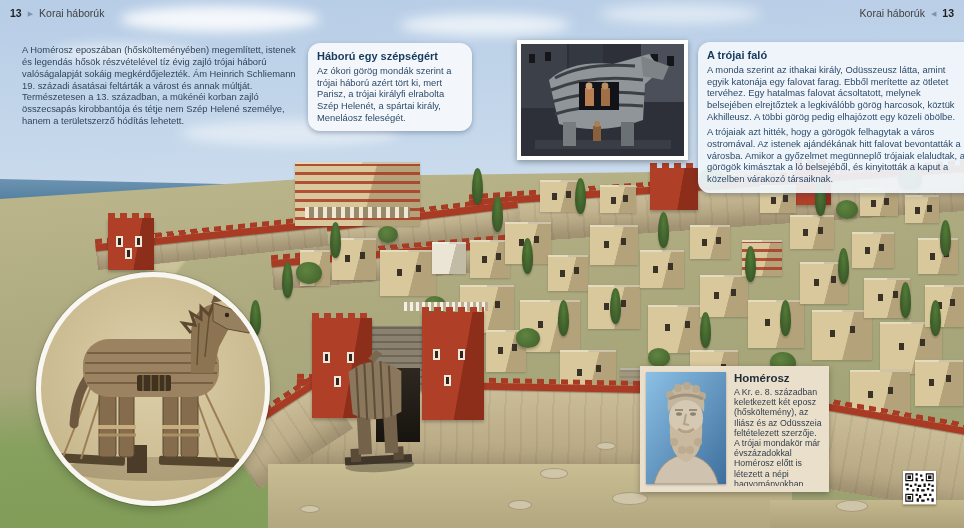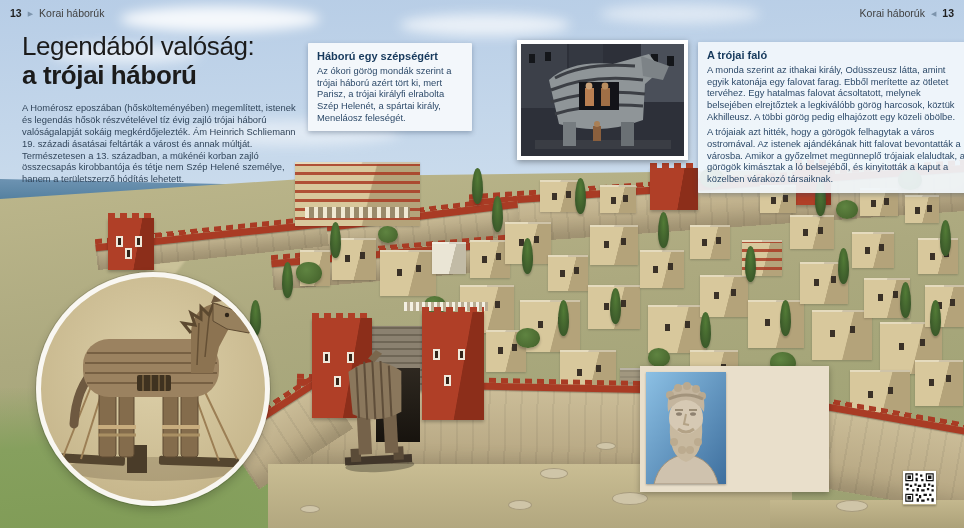--- a/index.html
+++ b/index.html
@@ -70,21 +70,21 @@
   .hdr .pg{font-weight:bold;color:#1f1f1f;}
   .hdr .tri{font-size:7px;color:#7d94ac;line-height:1;}
   .hdr-l{left:10px;} .hdr-r{right:10px;}
 
   .intro{position:absolute;left:22px;top:32px;width:278px;z-index:20;}
   .intro h1{margin:0;font-size:26px;line-height:1.12;color:var(--title-color);letter-spacing:-.4px;}
   .intro h1 .t1{font-weight:400;display:block;}
   .intro h1 .t2{font-weight:700;display:block;}
   .intro p{margin:12px 0 9px;font-size:9.4px;line-height:1.26;color:#31455a;}
 
-  .callout{position:absolute;z-index:20;background:var(--box-bg);border-radius:1px;
+  .callout{position:absolute;z-index:20;background:var(--box-bg);border-radius:12px;
     box-shadow:0 2px 5px rgba(40,60,90,.35);padding:7px 9px 8px;}
   .callout h2, .freetext h2{margin:0 0 3px;font-size:11px;color:var(--box-title);}
   .callout p, .freetext p{margin:0;font-size:9.4px;line-height:1.24;color:var(--box-text);}
   .callout p + p{margin-top:4px;}
   .box-beauty{left:308px;top:43px;width:146px;}
   .freetext{position:absolute;left:300px;top:105px;width:178px;z-index:20;}
   .box-falo{left:698px;top:42px;width:260px;background:rgba(241,246,251,.93);}
 
   .photo{position:absolute;left:517px;top:40px;width:171px;height:120px;z-index:20;background:#fff;
     padding:4px;box-shadow:0 2px 6px rgba(0,0,0,.35);box-sizing:border-box;}
@@ -416,24 +416,20 @@
     <span class="tri">▶</span>
     <span>Korai háborúk</span>
   </div>
   <div class="hdr hdr-r">
     <span>Korai háborúk</span>
     <span class="tri">◀</span>
     <span class="pg">13</span>
   </div>
 
   <div class="intro">
-    <h1>
-      <span class="t1">Legendából valóság:</span>
-      <span class="t2">a trójai háború</span>
-    </h1>
     <p>A Homérosz eposzában (hőskölteményében) megemlített, istenek és legendás hősök részvételével tíz évig zajló trójai háború valóságalapját sokáig megkérdőjelezték. Ám Heinrich Schliemann 19. századi ásatásai feltárták a várost és annak múltját. Természetesen a 13. században, a mükénéi korban zajló összecsapás kirobbantója és tétje nem Szép Helené személye, hanem a területszerző hódítás lehetett.</p>
   </div>
 
   <div class="callout box-beauty">
     <h2>Háború egy szépségért</h2>
     <p>Az ókori görög mondák szerint a trójai háború azért tört ki, mert Parisz, a trójai királyfi elrabolta Szép Helenét, a spártai király, Meneláosz feleségét.</p>
   </div>
 
 
   <div class="callout box-falo">
@@ -490,20 +486,24 @@
       <circle cx="28" cy="70" r="4" fill="#bcab8f"></circle>
         <circle cx="36" cy="78" r="4" fill="#bcab8f"></circle>
       <circle cx="44" cy="78" r="4" fill="#bcab8f"></circle>
         <circle cx="52" cy="70" r="4" fill="#bcab8f"></circle>
       <path d="M32 57 Q40 63 48 57" stroke="#b3a286" stroke-width="3" fill="none"></path>
       <ellipse cx="33" cy="42" rx="3" ry="1.8" fill="#8e8170"></ellipse>
       <ellipse cx="47" cy="42" rx="3" ry="1.8" fill="#8e8170"></ellipse>
       <path d="M29 38 h8 M43 38 h8" stroke="#9a8c75" stroke-width="2"></path>
       <path d="M40 42 L38 52 L43 53" stroke="#b3a286" stroke-width="2" fill="none"></path>
     </svg>
+    <div class="txt">
+      <h2>Homérosz</h2>
+      <p>A Kr. e. 8. században keletkezett két eposz (hősköltemény), az Iliász és az Odüsszeia feltételezett szerzője. A trójai mondakör már évszázadokkal Homérosz előtt is létezett a népi hagyományokban.</p>
+    </div>
   </div>
 
   <svg class="qr" viewBox="0 0 29 29">
     <rect width="29" height="29" fill="#fff"></rect>
     <g fill="#111">
       <path d="M2 2h7v7h-7z M20 2h7v7h-7z M2 20h7v7h-7z" fill="#111"></path>
       <path d="M3 3h5v5h-5z M21 3h5v5h-5z M3 21h5v5h-5z" fill="#fff"></path>
       <path d="M4 4h3v3h-3z M22 4h3v3h-3z M4 22h3v3h-3z"></path>
       <path d="M11 2h2v2h-2z M15 3h2v2h-2z M11 6h2v3h-2z M16 7h2v2h-2z M2 11h3v2h-3z M6 12h2v2h-2z M10 11h2v2h-2z M13 12h3v2h-3z M18 11h2v3h-2z M22 11h2v2h-2z M25 12h2v2h-2z M3 15h2v2h-2z M8 16h2v2h-2z M12 15h2v3h-2z M16 16h3v2h-3z M21 15h2v2h-2z M25 16h2v2h-2z M11 20h2v2h-2z M14 21h2v3h-2z M18 20h3v2h-3z M23 20h2v2h-2z M12 24h2v3h-2z M16 25h3v2h-3z M21 24h2v2h-2z M25 24h2v3h-2z"></path>
     </g>

